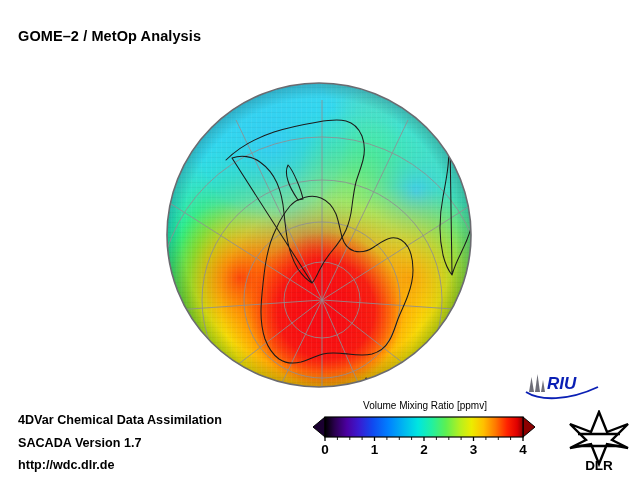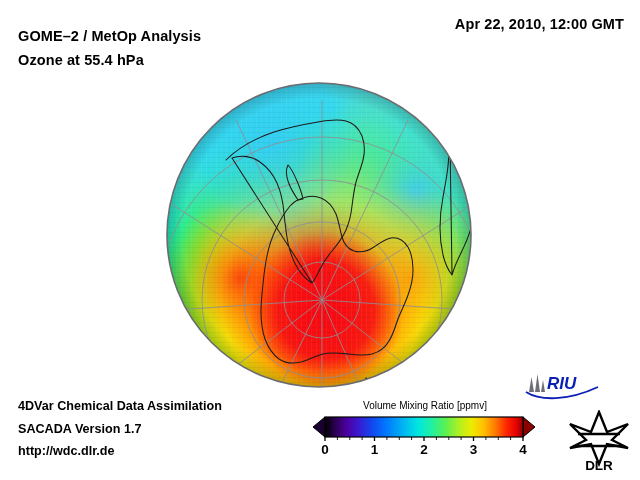--- a/index.html
+++ b/index.html
@@ -37,21 +37,21 @@
     font-weight: bold;
     letter-spacing: 0.1px;
     line-height: 24px;
     white-space: nowrap;
   }
 
   
   .footer-left {
     position: absolute;
     left: 18px;
-    top: 395px;
+    top: 409px;
     text-align: left;
   }
   .footer-line {
     font-size: 12.6px;
     font-weight: bold;
     line-height: 22.5px;
     white-space: nowrap;
   }
 
   
@@ -115,25 +115,23 @@
     width: 66px;
     height: 62px;
   }
   .logo-svg { display: block; }
 </style>
 </head>
 <body>
 
 <div class="hdr-left">
   <div class="hdr-line">GOME–2 / MetOp Analysis</div>
-  <div class="hdr-line">Ozone at 55.4 hPa</div>
 </div>
 
 <div class="hdr-right">
-  <div class="hdr-line">Apr 22, 2010, 12:00 GMT</div>
 </div>
 
 <div class="globe-wrap">
   <svg class="globe-svg" viewBox="0 0 306 306">
     <defs>
       <clipPath id="globeClip">
         <circle cx="153" cy="153" r="152"></circle>
       </clipPath>
 
       <radialGradient id="ozoneRadial" gradientUnits="userSpaceOnUse" cx="156" cy="218" r="215">

